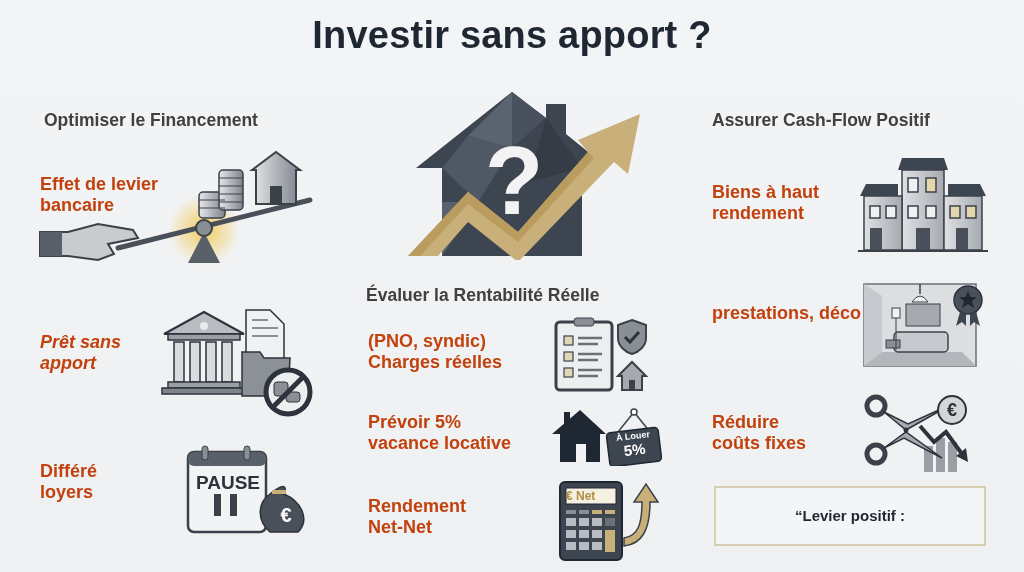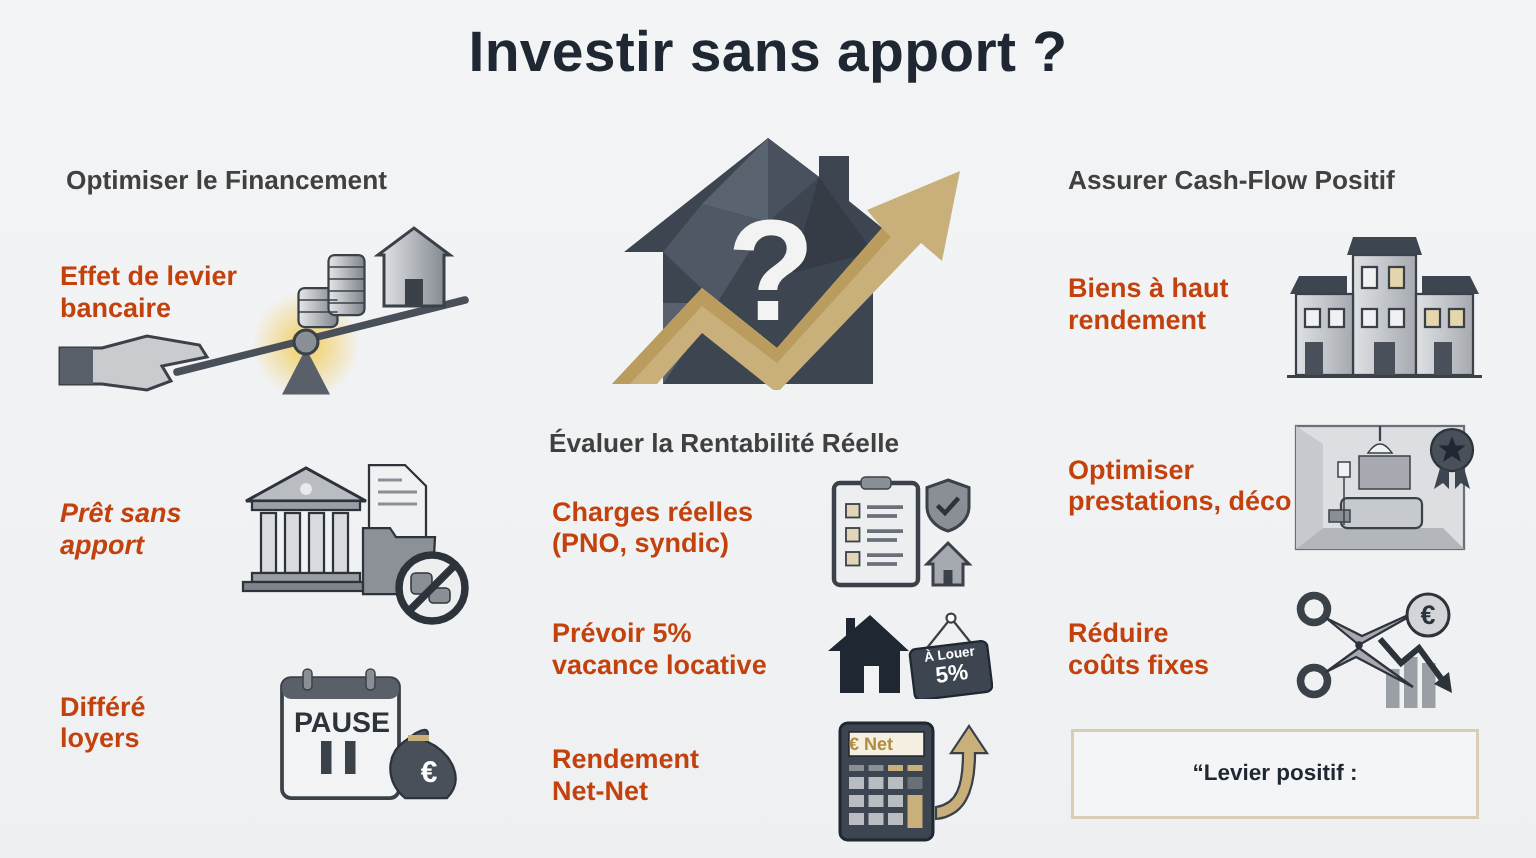--- a/index.html
+++ b/index.html
@@ -131,22 +131,22 @@
     <polygon points="34,110 70,110 34,164" fill="#58616d"></polygon>
     <polygon points="0,164 60,100 110,140 180,60 170,48 232,22 220,82 206,70 110,170 60,130 30,164" fill="#c9b07a"></polygon>
     <polygon points="60,100 110,140 180,60 186,66 110,150 60,112 12,164 0,164" fill="#b99c5e"></polygon>
   </svg>
   <div style="position:absolute;left:66px;top:34px;width:80px;text-align:center;font-weight:bold;font-size:96px;line-height:110px;color:#f3f3f4;">?</div>
 </div>
 
 <div class="col-head" style="left:366px;top:285px;">Évaluer la Rentabilité Réelle</div>
 
 <div class="item-text" style="left:368px;top:331px;">
+  <div>(PNO, syndic)</div>
   <div>Charges réelles</div>
-  <div>(PNO, syndic)</div>
 </div>
 <svg class="icon" style="left:554px;top:316px;" width="100" height="76" viewBox="0 0 100 76">
   <rect x="2" y="6" width="56" height="68" rx="4" fill="#eceef0" stroke="#3b4149" stroke-width="3"></rect>
   <rect x="20" y="2" width="20" height="8" rx="3" fill="#8a8f96" stroke="#3b4149"></rect>
   <g fill="#e2d6b8" stroke="#3b4149" stroke-width="1.2">
       <rect x="10" y="20" width="9" height="9"></rect>
       <rect x="10" y="36" width="9" height="9"></rect>
       <rect x="10" y="52" width="9" height="9"></rect>
     </g>
   <g stroke="#6a7079" stroke-width="2.5">
@@ -250,21 +250,20 @@
   </g>
   <g fill="#4a5059">
       <rect x="12" y="72" width="12" height="22"></rect>
       <rect x="58" y="72" width="14" height="22"></rect>
       <rect x="98" y="72" width="12" height="22"></rect>
     </g>
   <line x1="0" y1="95" x2="130" y2="95" stroke="#3b4149" stroke-width="2"></line>
 </svg>
 
 <div class="item-text" style="left:712px;top:303px;">
-  <div>Optimiser</div>
   <div>prestations, déco</div>
 </div>
 <svg class="icon" style="left:862px;top:282px;" width="126" height="86" viewBox="0 0 126 86">
   <rect x="2" y="2" width="112" height="82" fill="#dcdee1" stroke="#6a7079" stroke-width="1.5"></rect>
   <polygon points="2,2 20,14 20,70 2,84" fill="#c6c9cd"></polygon>
   <polygon points="20,70 100,70 114,84 2,84" fill="#b3b7bc"></polygon>
   <rect x="44" y="22" width="34" height="22" fill="#a6aab0" stroke="#3b4149"></rect>
   <line x1="58" y1="2" x2="58" y2="12" stroke="#3b4149" stroke-width="1.5"></line>
   <path d="M50,20 Q58,8 66,20 Z" fill="#f0f1f2" stroke="#3b4149"></path>
   <rect x="32" y="50" width="54" height="20" rx="4" fill="#c6c9cd" stroke="#3b4149" stroke-width="1.5"></rect>

